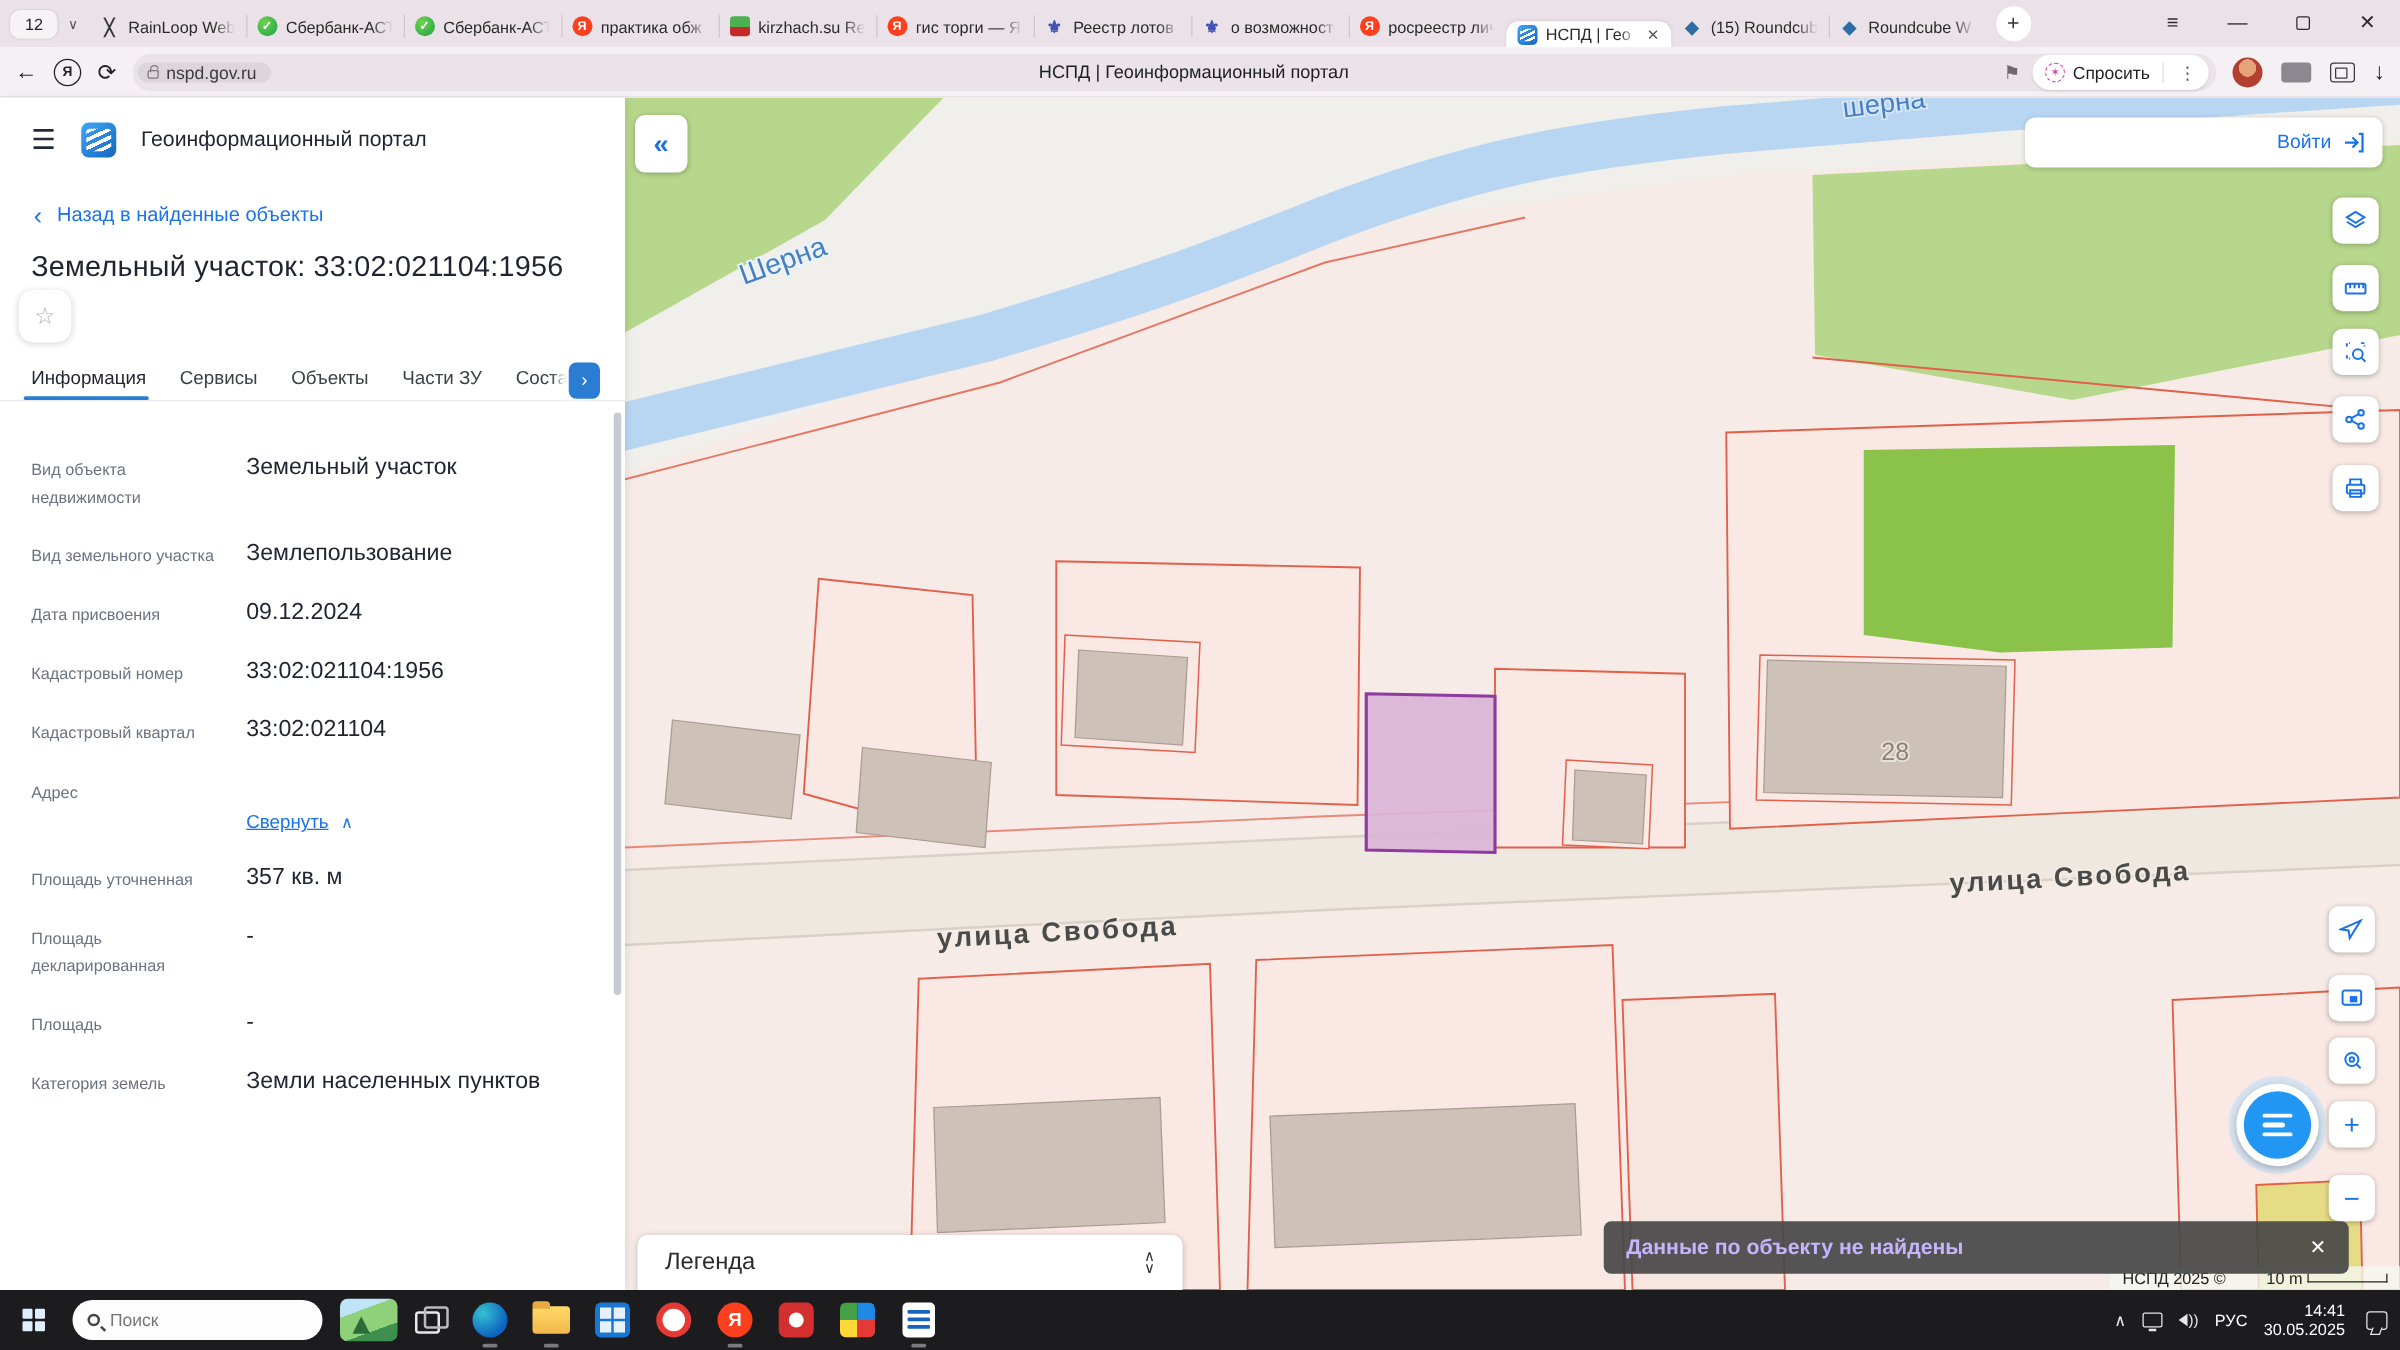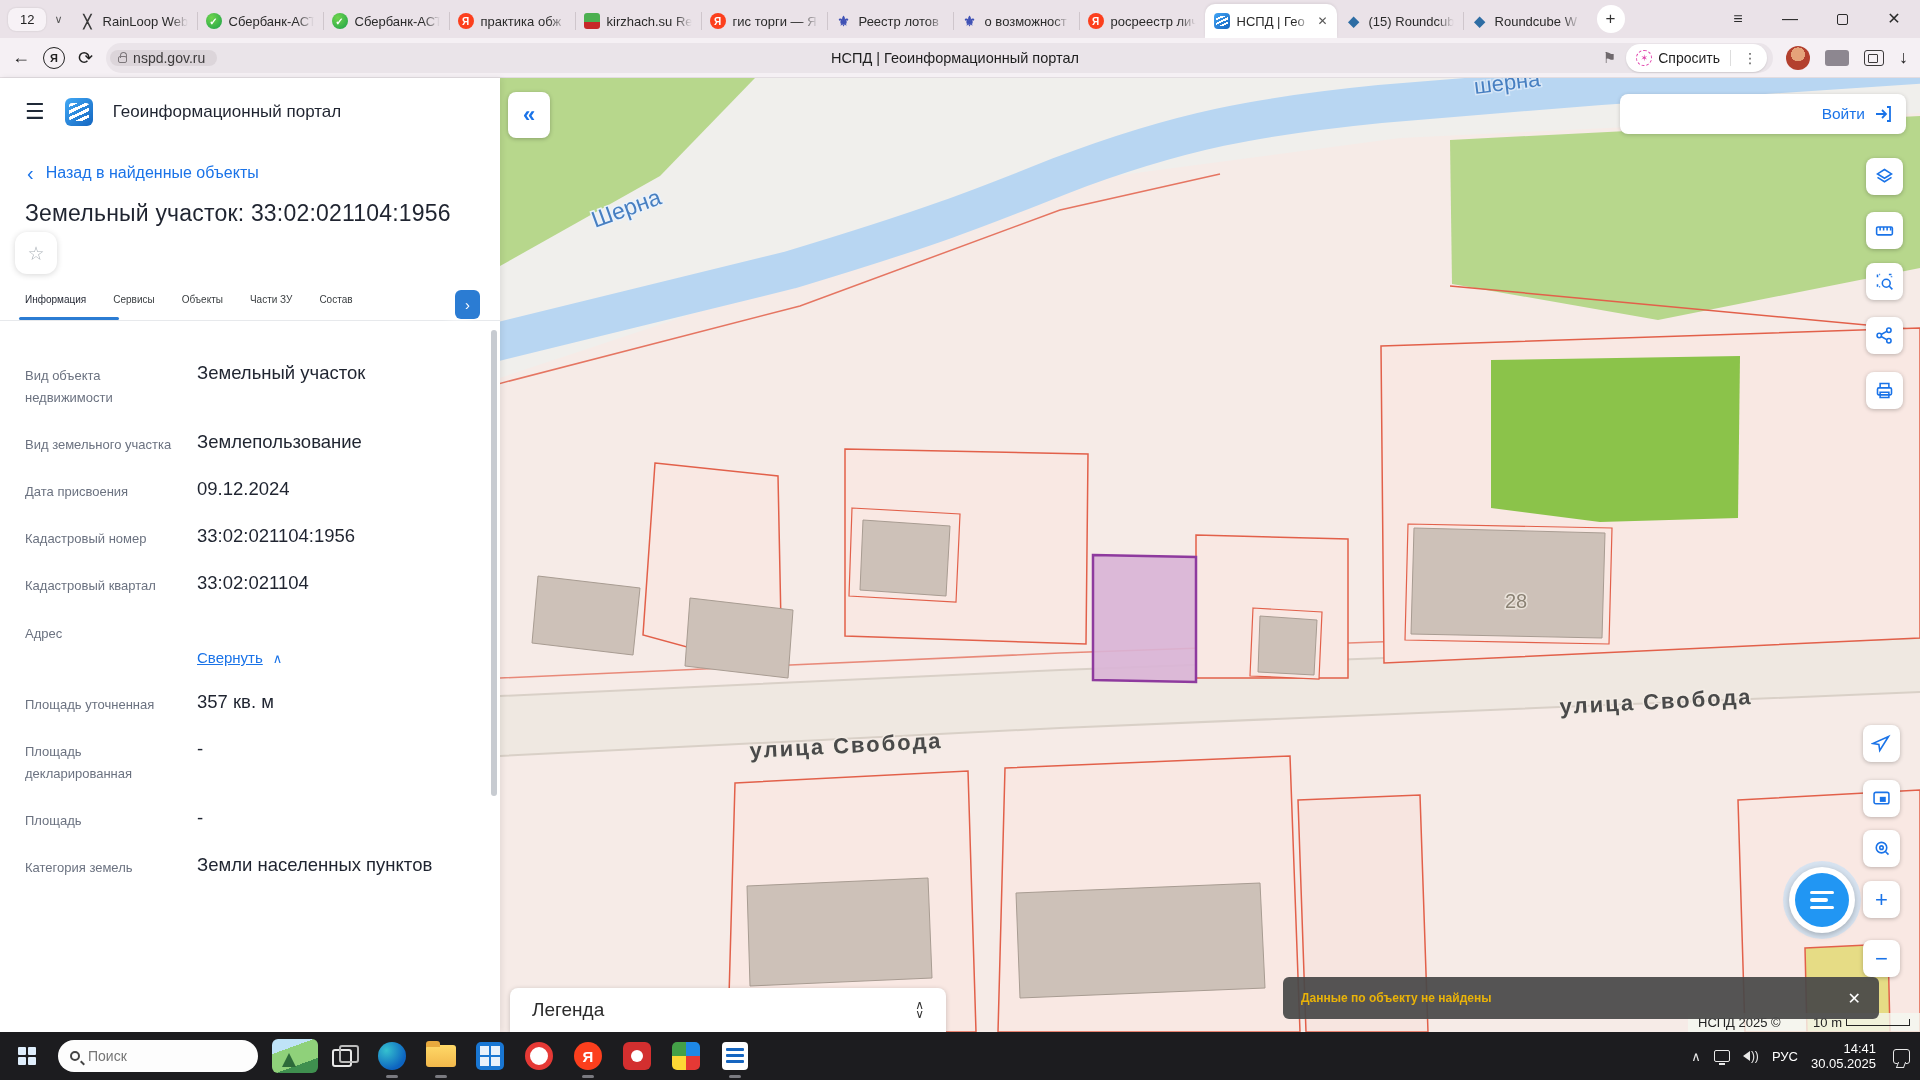--- a/index.html
+++ b/index.html
@@ -5,21 +5,21 @@
   * { margin:0; padding:0; box-sizing:border-box; }
   html,body { width:1920px; height:1080px; overflow:hidden; font-family:"Liberation Sans", sans-serif; background:#fff; }
 
   
   .tabbar { height:38px; background:#eae2e8; display:flex; align-items:flex-end; padding-left:8px; }
   .tab-counter { display:flex; align-items:center; height:30px; margin-bottom:4px; }
   .tab-counter .count { background:#f7f2f6; border-radius:8px; padding:4px 12px; font-size:13px; color:#222; box-shadow:0 0 2px rgba(0,0,0,.15);}
   .tab-counter .chev { color:#555; font-size:11px; padding:0 8px; }
   .tab { width:126px; height:34px; display:flex; align-items:center; gap:7px; padding:0 9px; font-size:13px; color:#2a2a2a; position:relative; }
   .tab + .tab::before { content:""; position:absolute; left:0; top:8px; bottom:8px; width:1px; background:#cfc6cc; }
-  .tab.active { width:132px; background:#fff; border-radius:10px 10px 0 0; height:34px; box-shadow:0 -1px 3px rgba(0,0,0,.08); }
+  .tab.active { width:132px; background:#fff; border-radius:10px 10px 0 0; height:21px; box-shadow:0 -1px 3px rgba(0,0,0,.08); }
   .tab.active::before, .tab.active + .tab::before { display:none; }
   .tab .label { white-space:nowrap; overflow:hidden; flex:1; mask-image:linear-gradient(90deg,#000 80%,transparent); -webkit-mask-image:linear-gradient(90deg,#000 80%,transparent); }
   .tab .close { font-size:12px; color:#555; }
   .fav { width:16px; height:16px; flex:0 0 16px; border-radius:50%; display:flex; align-items:center; justify-content:center; font-size:10px; font-weight:bold; color:#fff; }
   .fav.rainloop { background:none; color:#3a3a3a; font-size:13px; }
   .fav.sber { background:radial-gradient(circle at 35% 30%,#6fd44d,#1ba049); font-size:10px; }
   .fav.yandex { background:#fc3f1d; }
   .fav.kirzhach { background:linear-gradient(180deg,#4caf50 55%,#c62828 55%); border-radius:3px; }
   .fav.gerb { background:none; color:#3f51b5; font-size:14px; }
   .fav.nspd { background:linear-gradient(135deg,#42a5f5,#1565c0); border-radius:4px; position:relative; overflow:hidden;}
@@ -61,21 +61,21 @@
   .hamburger { font-size:22px; color:#1f2937; }
   .nspd-logo { width:28px; height:28px; border-radius:6px; background:linear-gradient(135deg,#41a8f5,#1466c0); position:relative; overflow:hidden;}
   .nspd-logo::after { content:""; position:absolute; inset:5px 4px; background:repeating-linear-gradient(-25deg,transparent 0 3px,#fff 3px 6px); border-radius:3px;}
   .app-title { font-size:17px; color:#1f2430; }
   .back-row { display:flex; align-items:center; gap:12px; padding:38px 0 0 27px; color:#1a73e8; }
   .back-row .chevl { font-size:20px; line-height:14px; }
   .back-row .back-label { font-size:16px; }
   .obj-title { padding:18px 25px 0 25px; font-size:23px; color:#1f2430; font-weight:500; letter-spacing:.2px;}
   .star-btn { position:absolute; left:15px; top:154px; width:42px; height:42px; border-radius:12px; background:#fff; box-shadow:0 1px 6px rgba(0,0,0,.16); display:flex; align-items:center; justify-content:center; font-size:19px; color:#aab0b7; }
   .panel-tabs { position:absolute; top:212px; left:0; right:0; height:30px; display:flex; gap:27px; padding-left:25px; overflow:hidden; }
-  .ptab { font-size:10px; color:#3c4043; white-space:nowrap; padding-top:4px;}
+  .ptab { font-size:15px; color:#3c4043; white-space:nowrap; padding-top:4px;}
   .ptab.active { color:#1f2430; }
   .ptab-underline { position:absolute; top:239px; left:19px; width:100px; height:3px; background:#2b7cd3; border-radius:2px;}
   .panel-divider { position:absolute; top:242px; left:0; right:0; height:1px; background:#e7e9ec; }
   .ptab-next { position:absolute; top:212px; left:455px; width:25px; height:29px; background:#2b7cd3; border-radius:6px; color:#fff; display:flex; align-items:center; justify-content:center; font-size:15px; box-shadow:-8px 0 8px #fff; }
   .fields { position:absolute; top:262px; left:25px; right:28px; bottom:0; overflow:hidden; }
   .frow { display:grid; grid-template-columns:150px 1fr; column-gap:22px; margin-bottom:20px;margin-top:21px; }
   .frow .lbl { font-size:13px; color:#6b7280; line-height:1.7; padding-top:4px;}
   .frow .val { font-size:18.5px; color:#1f2430; line-height:1.28; }
   .collapse-link { display:inline-block; margin-top:6px; font-size:15px; color:#1a73e8; text-decoration:underline; }
   .collapse-caret { color:#1a73e8; font-size:13px; margin-left:10px; text-decoration:none; display:inline-block;}
@@ -93,21 +93,21 @@
   .tool.txt { color:#1a73e8; font-size:22px; font-weight:500; }
   .chat-widget { position:absolute; left:1283px; top:783px; width:78px; height:78px; border-radius:50%; background:rgba(187,222,251,.55); display:flex; align-items:center; justify-content:center; z-index:30;}
   .chat-widget .ring { width:66px; height:66px; border-radius:50%; background:#fff; display:flex; align-items:center; justify-content:center; box-shadow:0 2px 6px rgba(0,0,0,.25);}
   .chat-widget .bubble { width:54px; height:54px; border-radius:50%; background:#2196f3; display:flex; flex-direction:column; align-items:center; justify-content:center; gap:4px;}
   .chat-widget .bubble i { display:block; width:24px; height:3.5px; background:#fff; border-radius:2px;}
   .chat-widget .bubble i:nth-child(2){ width:18px; align-self:flex-start; margin-left:15px;}
   .legend-bar { position:absolute; left:10px; top:910px; width:436px; height:44px; background:#fff; border-radius:8px 8px 0 0; box-shadow:0 1px 5px rgba(0,0,0,.2); display:flex; align-items:center; padding:0 22px; z-index:25;}
   .legend-bar .legend-title { font-size:19px; color:#2b2b2b; }
   .legend-chevs { margin-left:auto; display:flex; flex-direction:column; line-height:9px; color:#333; font-size:12px; }
   .toast { position:absolute; left:783px; top:899px; width:596px; height:42px; background:rgba(72,72,72,.93); border-radius:6px; display:flex; align-items:center; padding:0 18px; z-index:40; }
-  .toast .toast-text { color:#eab308; font-size:12px; font-weight:bold; }
+  .toast .toast-text { color:#c4b5fd; font-size:17px; font-weight:bold; }
   .toast .toast-close { margin-left:auto; color:#fff; font-size:16px; }
   .watermark { position:absolute; left:894px; top:858px; z-index:50; color:#ababab; opacity:.85; pointer-events:none;}
   .watermark .l1 { font-size:26px; }
   .watermark .l2 { font-size:15.5px; margin-top:6px; color:#c9c9c9;}
   .scale-strip { position:absolute; right:0; top:935px; width:232px; height:19px; background:rgba(244,247,240,.8); display:flex; align-items:center; padding:0 10px; z-index:26;}
   .scale-strip .copyright { font-size:13px; color:#222; }
   .scale-box { margin-left:auto; display:flex; align-items:center; gap:0; }
   .scale-label { font-size:13px; color:#222; margin-right:4px;}
   .scale-ruler { width:64px; height:7px; border-left:1px solid #222; border-right:1px solid #222; border-bottom:1px solid #222; }
 

